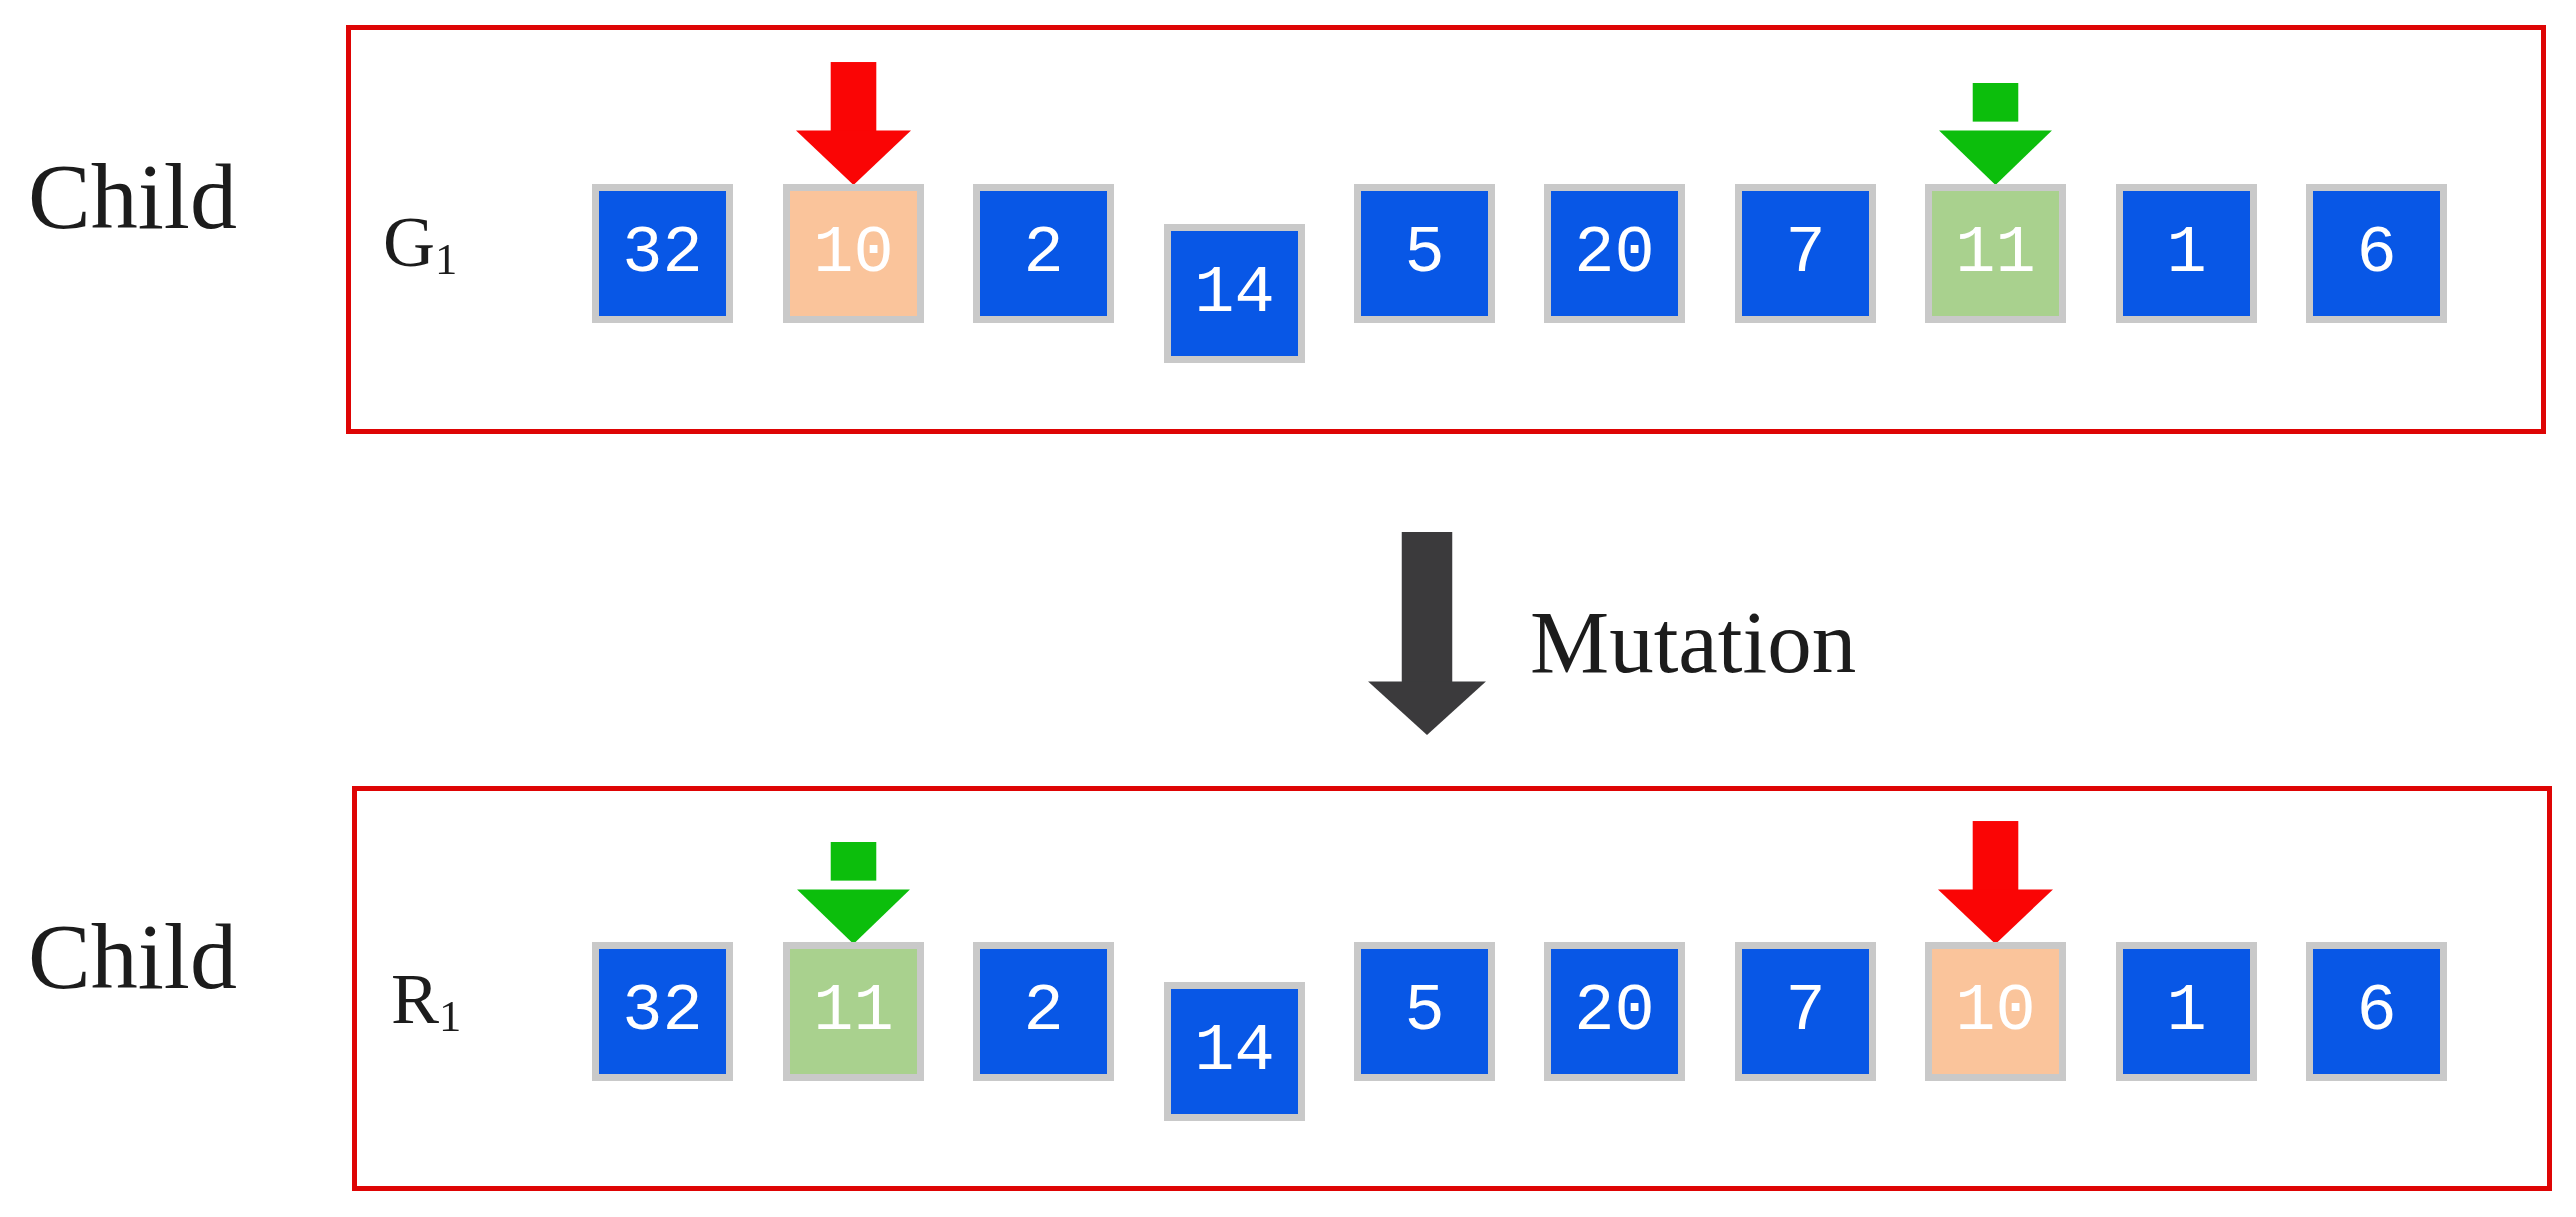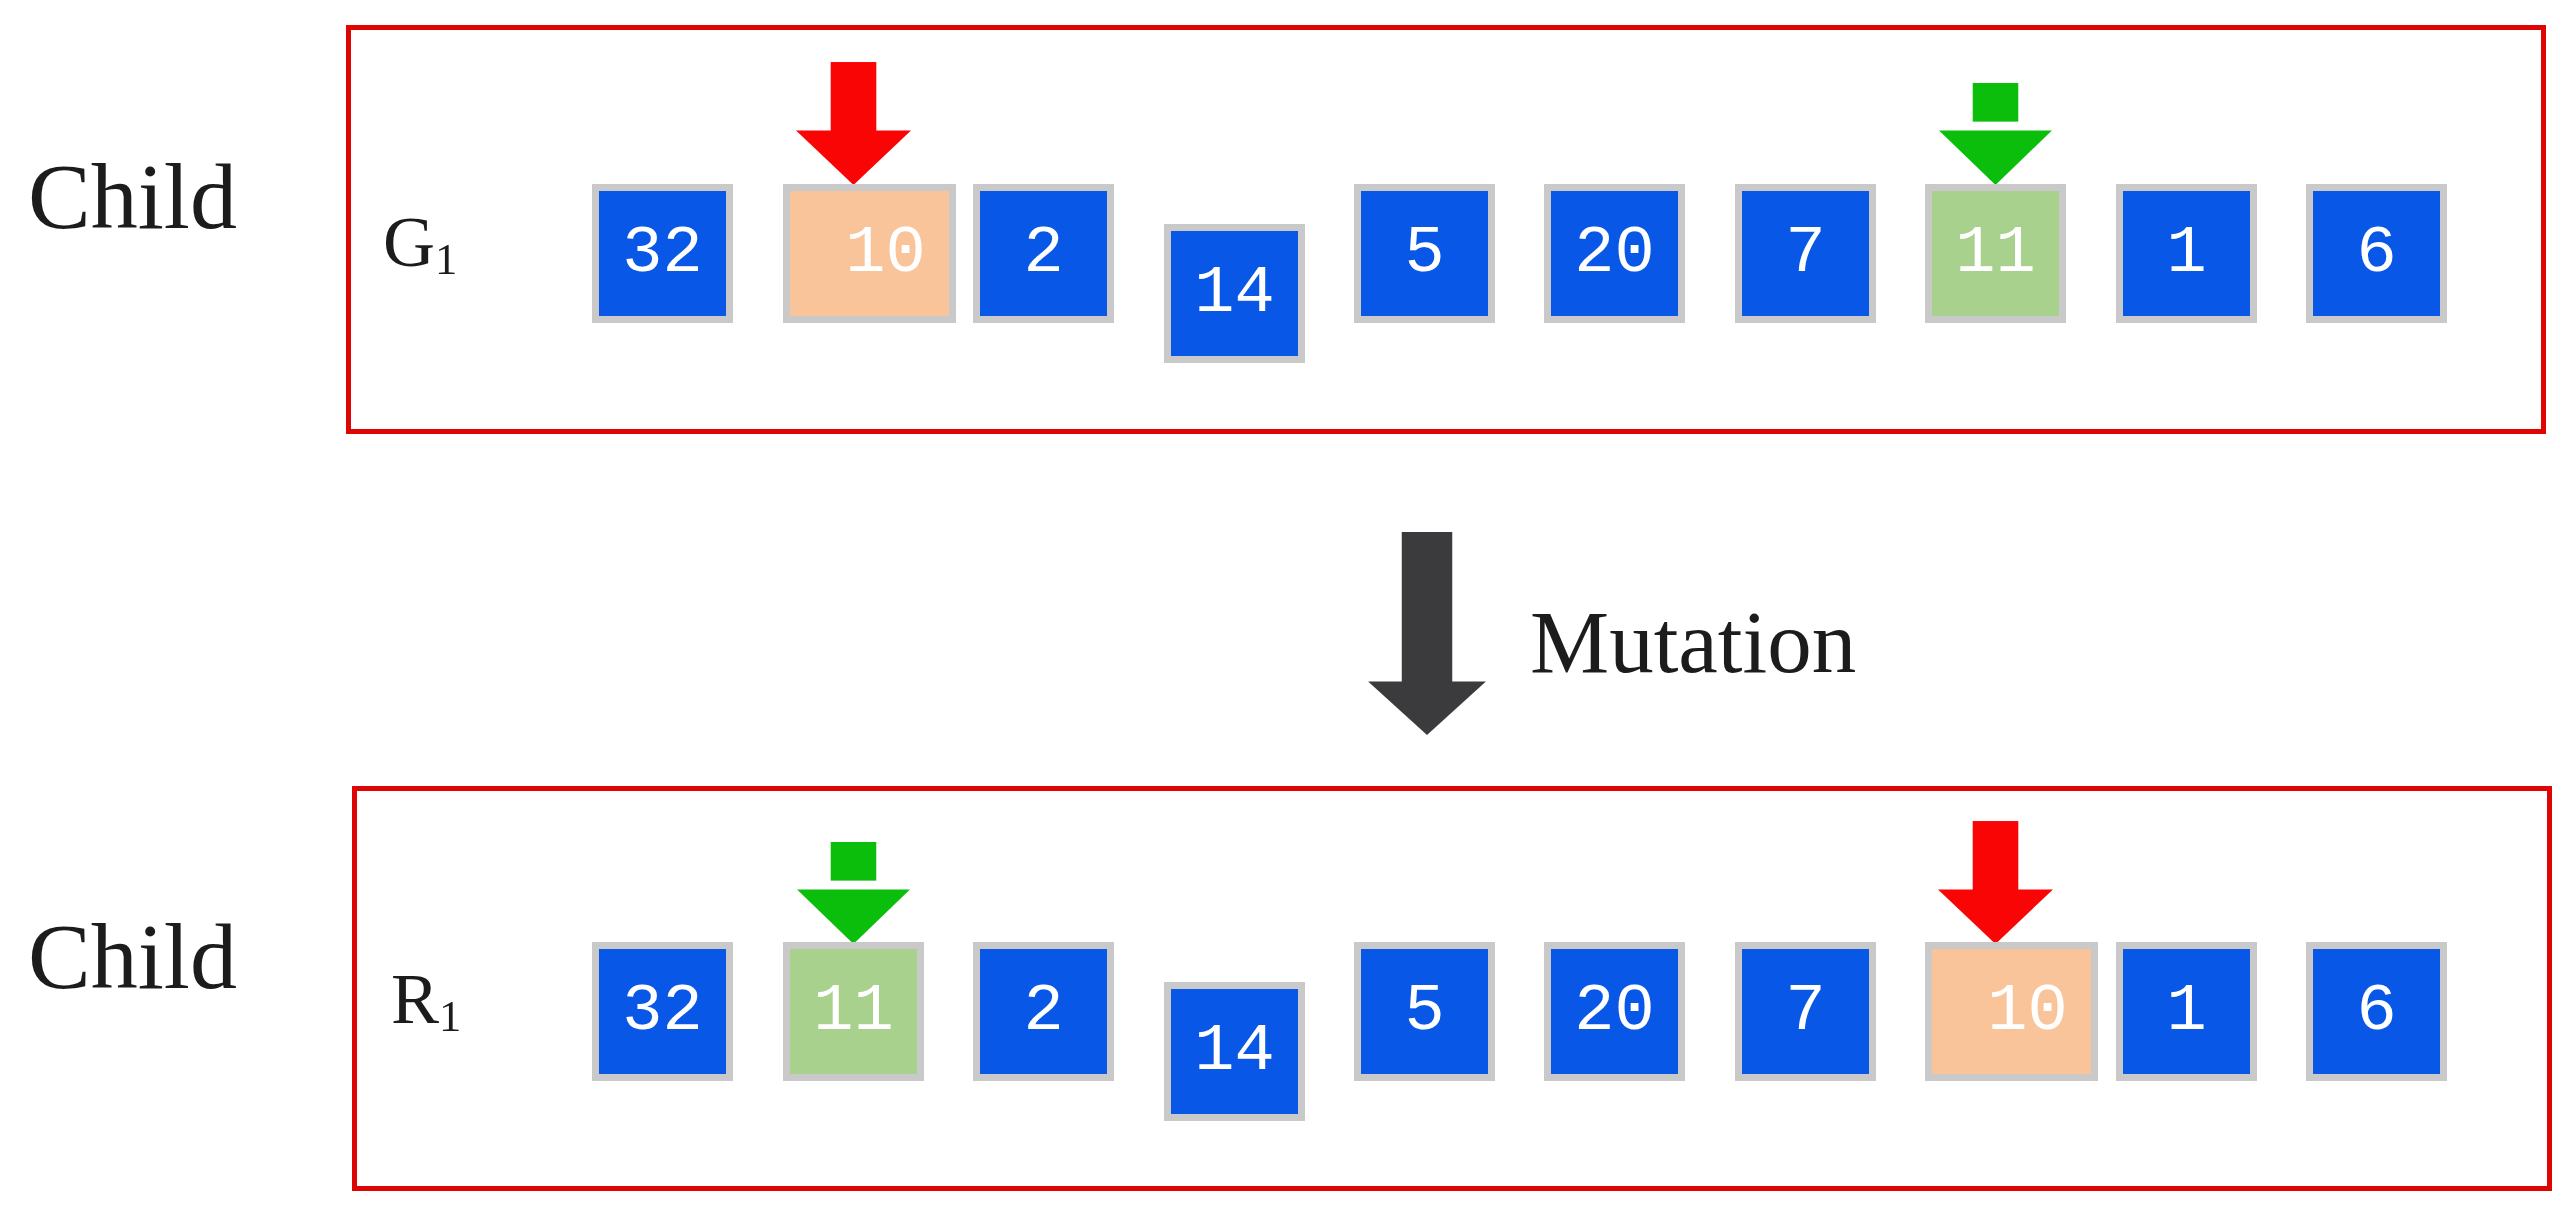--- a/index.html
+++ b/index.html
@@ -20,21 +20,21 @@
   #child-label{left:28px;top:909px;}
 
   .seq-label{position:absolute;font-size:72px;line-height:1;white-space:nowrap;}
   #g1-label{left:383px;top:206px;}
   #r1-label{left:391px;top:963px;}
   .seq-sub{font-size:0.62em;position:relative;top:0.18em;}
 
   .cell{position:absolute;width:127px;height:125px;border:7px solid var(--cell-border);
         background:var(--gene-blue);display:flex;align-items:center;justify-content:center;
         font-family:Liberation Mono, monospace;font-size:67px;color:#FFFFFF;line-height:1;}
-  .cell.state-swap-red{background:var(--gene-orange);padding-left:32px;}
+  .cell.state-swap-red{background:var(--gene-orange);}
   .cell.state-swap-green{background:var(--gene-green);}
 
   .prow{top:184px;} .crow{top:942px;}
   .c0{left:592px;}.c1{left:783px;}.c2{left:973px;}.c3{left:1164px;margin-top:40px;}.c4{left:1354px;}
   .c5{left:1544px;}.c6{left:1735px;}.c7{left:1925px;}.c8{left:2116px;}.c9{left:2306px;}
 
   .arrow{position:absolute;display:block;}
   .fill-red{fill:var(--arrow-red);}
   .fill-green{fill:var(--arrow-green);}
   .fill-dark{fill:var(--arrow-dark);}

